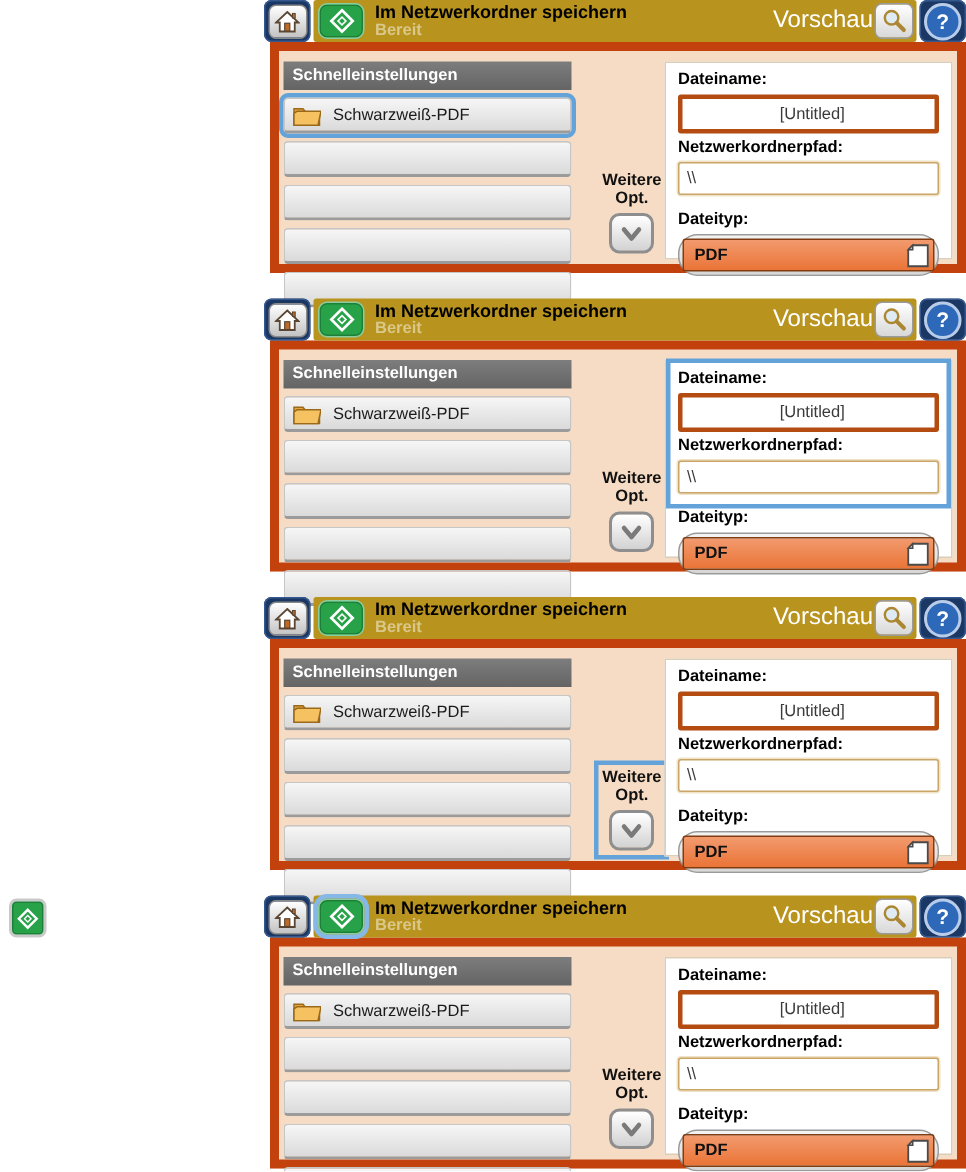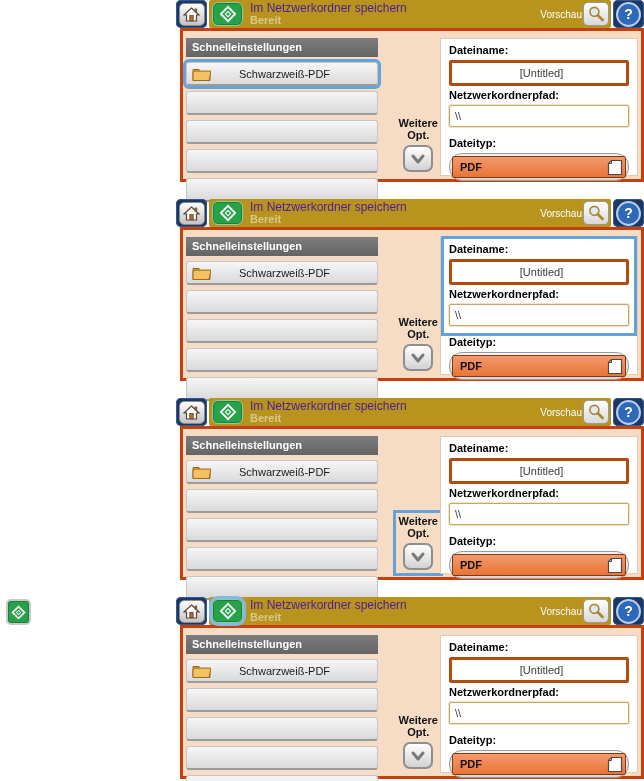--- a/index.html
+++ b/index.html
@@ -16,42 +16,42 @@
             display:flex;align-items:center;justify-content:center;padding:0;cursor:pointer;
             box-shadow:inset 0 0 0 1px #35588F;}
   .home-inner{width:24px;height:21px;background:linear-gradient(#ffffff,#c3c3c3);
               border:1px solid #8a8a8a;border-radius:5px;display:flex;align-items:center;justify-content:center;}
   .bar{flex:1;margin:0 2px;background:#B8931E;display:flex;align-items:center;
        border-radius:2px;padding:0 2px 0 3px;}
   .green-btn{width:31px;height:24px;background:#27A249;border:1px solid #8CCD9D;border-radius:6px;
              display:flex;align-items:center;justify-content:center;padding:0;cursor:pointer;
              box-shadow:inset 0 0 0 1px #1E8038;}
   .titles{margin-left:7px;line-height:1.05;}
-  .title{font-size:12px;font-weight:normal;color:#4c1d95;white-space:nowrap;}
+  .title{font-size:12px;font-weight:bold;color:#000000;white-space:nowrap;}
   .status{font-size:11px;color:#D9C88A;font-weight:bold;}
-  .preview-lbl{margin-left:auto;font-size:10px;color:#ffffff;white-space:nowrap;}
+  .preview-lbl{margin-left:auto;font-size:16px;color:#ffffff;white-space:nowrap;}
   .mag-btn{width:26px;height:24px;background:linear-gradient(#ffffff,#d8d8d8);
            border:1px solid #9a9a9a;border-radius:5px;display:flex;align-items:center;
            justify-content:center;padding:0;margin-left:1px;cursor:pointer;}
   .help-circle{width:21px;height:21px;border-radius:50%;background:#2E68B8;
                border:2px solid #B9CDEA;color:#fff;font-size:14px;font-weight:bold;
                display:flex;align-items:center;justify-content:center;line-height:1;}
 
   
   .body{box-sizing:border-box;margin-left:4px;width:464px;height:154px;
-        background:#F6DCC4;border:3px solid #c2410c;display:flex;padding:7px 0 0 3px;}
+        background:#F6DCC4;border:6px solid #c2410c;display:flex;padding:7px 0 0 3px;}
 
   
   .list{width:192px;flex:none;}
   .list-hdr{height:19px;line-height:19px;background:linear-gradient(#7d7d7d,#646464);
             color:#fff;font-size:11px;font-weight:bold;padding-left:6px;}
   .row{height:21px;margin-top:5px;background:linear-gradient(#f6f6f6,#dadada);
        border:1px solid #c6c6c6;border-bottom:2px solid #9b9b9b;border-radius:3px;
        display:flex;align-items:center;font-size:11px;color:#1a1a1a;}
-  .row-first{cursor:pointer;gap:20px;}
+  .row-first{cursor:pointer;}
   .row .folder{margin:0 8px 0 5px;display:flex;}
 
   
   .mid{width:62px;flex:none;display:flex;flex-direction:column;align-items:flex-end;
        justify-content:flex-end;padding-bottom:4px;}
   .more-box{text-align:center;padding:2px 2px 3px;}
   .more-label{font-size:11px;font-weight:bold;color:#111;line-height:1.15;}
   .chev-btn{width:30px;height:27px;margin-top:3px;background:linear-gradient(#ffffff,#d2d2d2);
             border:2px solid #8e8e8e;border-radius:7px;display:inline-flex;align-items:center;
             justify-content:center;padding:0;cursor:pointer;}

